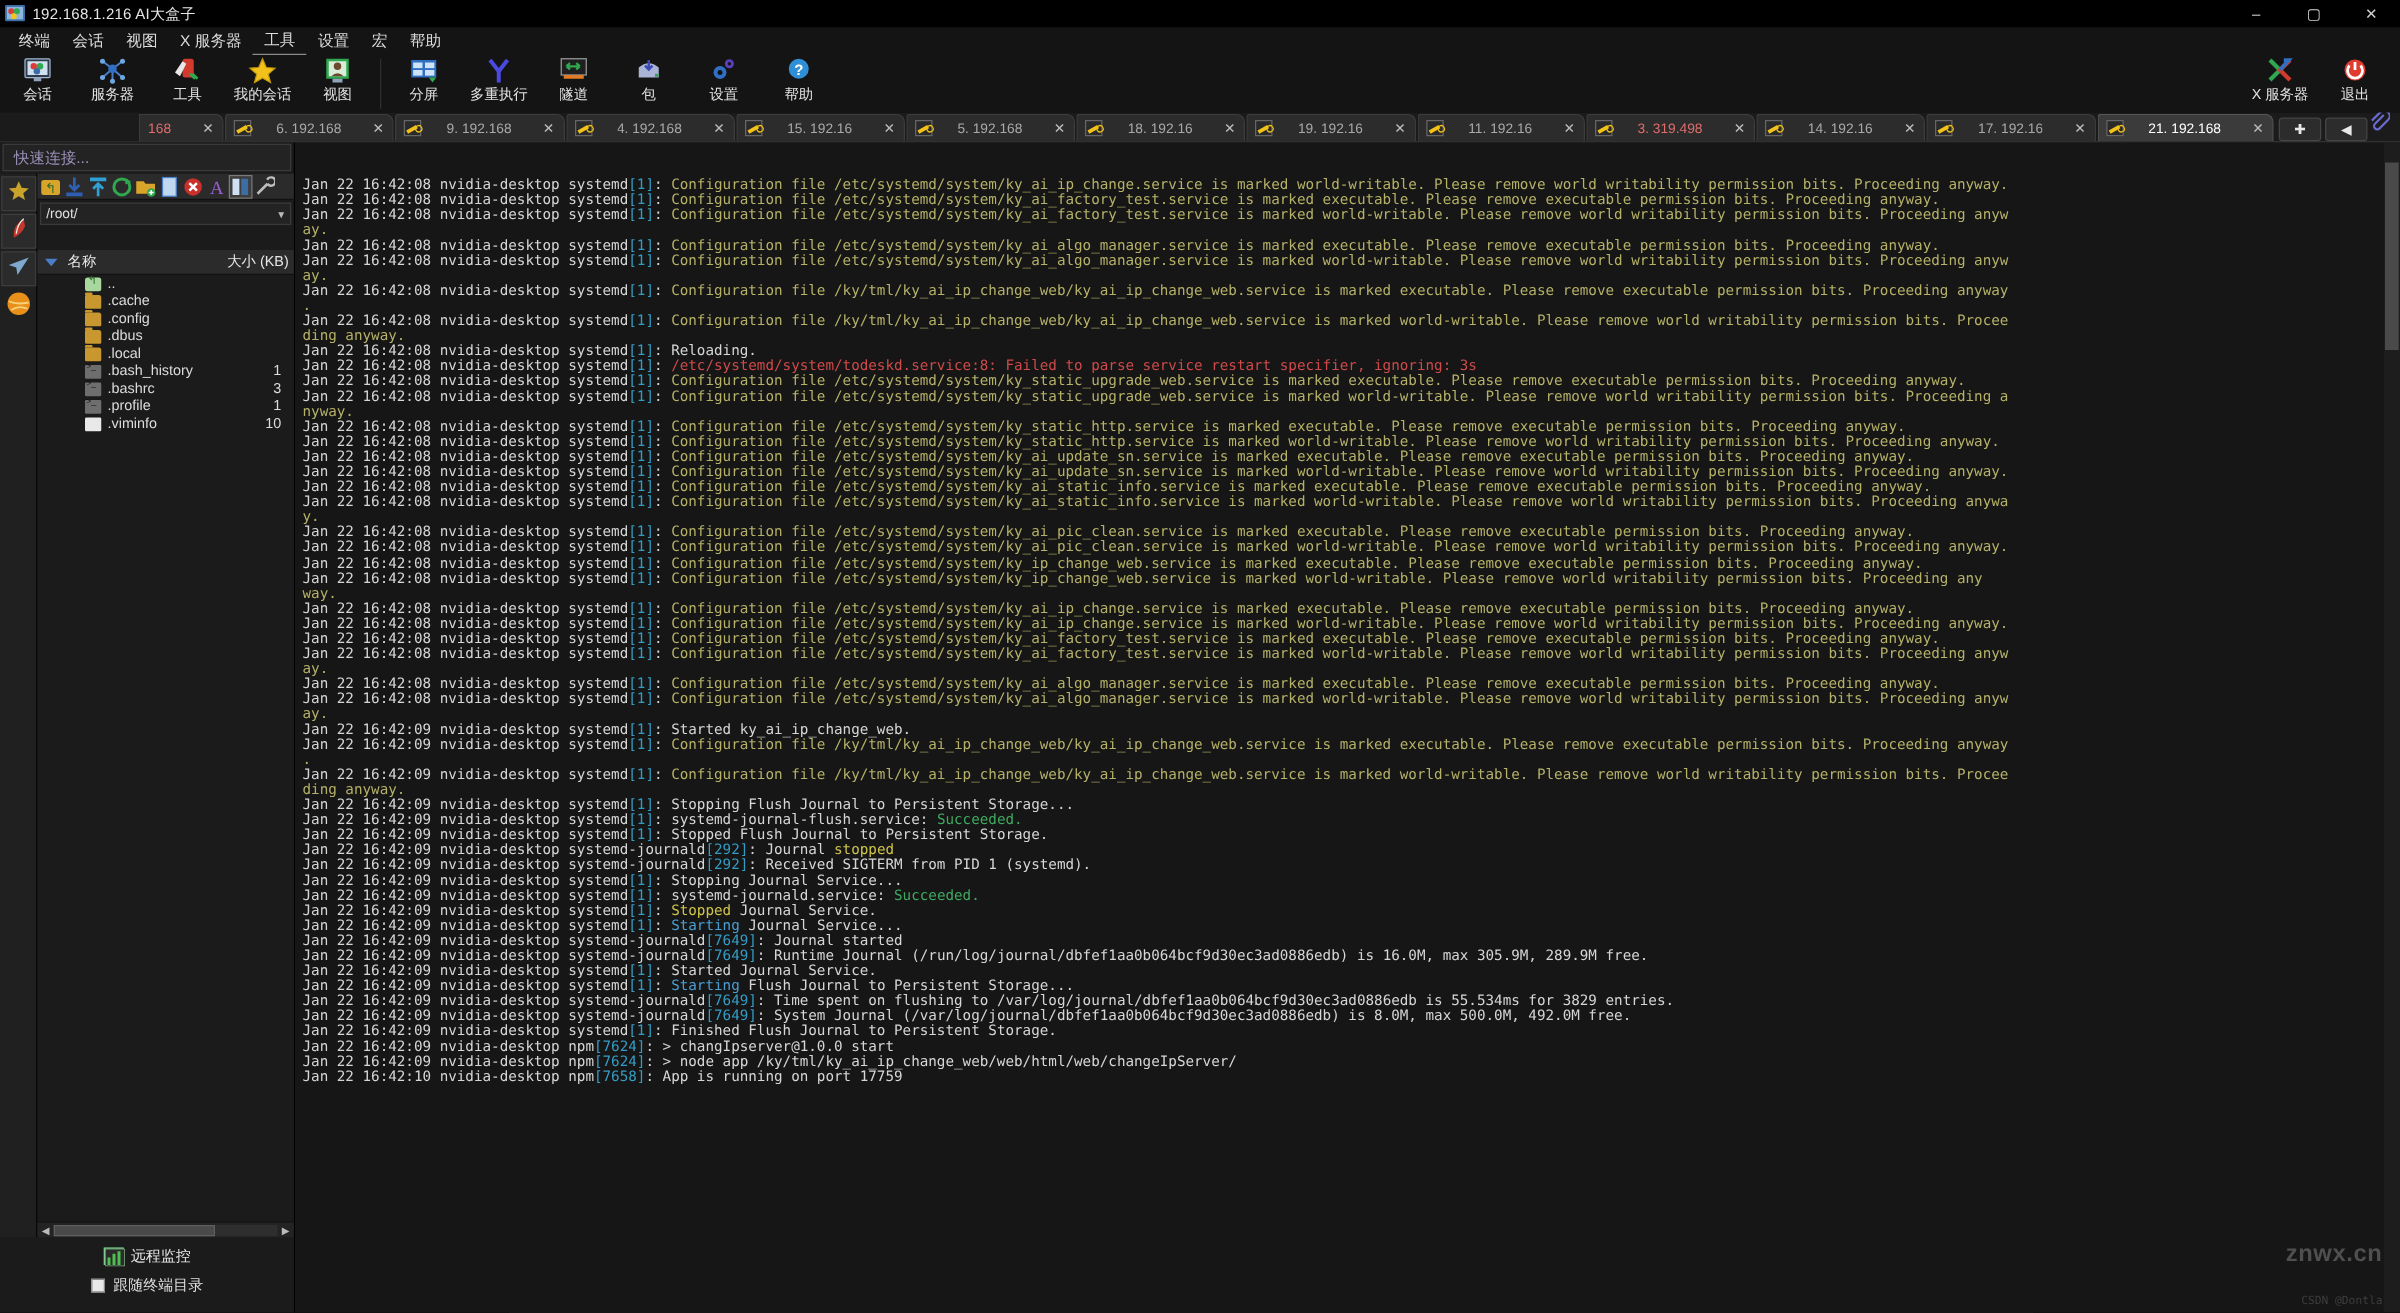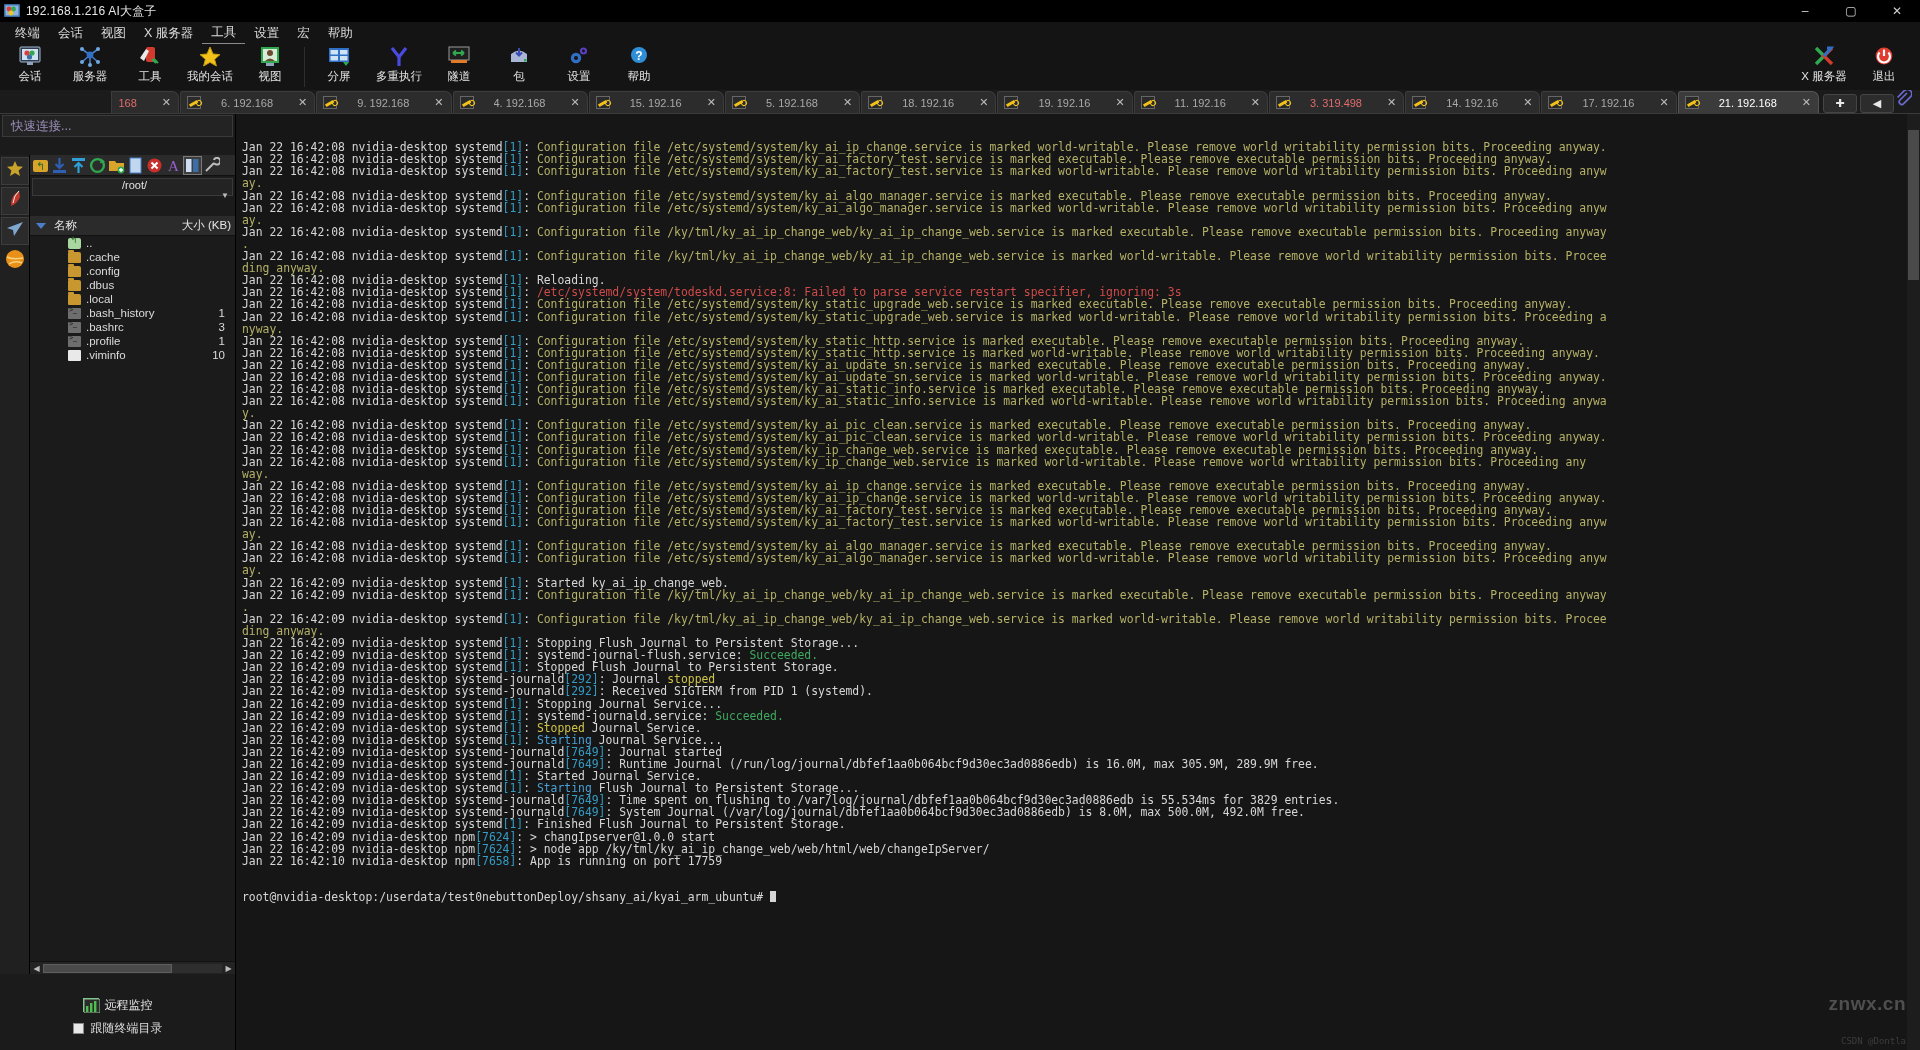--- a/index.html
+++ b/index.html
@@ -49,35 +49,35 @@
   .tabbtn { height:19px; min-width:34px; display:flex; align-items:center; justify-content:center;
             background:#2c2c2c; border:1px solid #454545; color:#e8e8e8; font-size:11px;
             margin-left:3px; border-radius:3px; }
   #tabbar .clipwrap { margin-left:auto; display:flex; align-items:center; padding:0 8px 2px 0; }
 
   
   #body { display:flex; height:calc(1050px - 22px - 22px - 46px - 24px); }
 
   
   #left { width:236px; background:#1b1b1b; display:flex; flex-direction:column;
-          border-right:1px solid #000;gap:16px; }
+          border-right:1px solid #000; }
   #quickconnect { height:22px; background:#232323; border:1px solid #3a3a3a; margin:1px 2px 2px 2px;
                   display:flex; align-items:center; padding-left:8px; color:#9b8fb8; font-size:12.5px; }
   #leftmain { display:flex; flex:1; min-height:0; }
   #vtabs { width:30px; background:#202020; border-right:1px solid #000; padding-top:2px; }
   .vtab { width:28px; height:28px; margin:0 1px 2px 1px; display:flex; align-items:center;
           justify-content:center; background:#2b2b2b; border:1px solid #3d3d3d; }
   .vtab.plain { background:transparent; border:none; }
   #browser { flex:1; display:flex; flex-direction:column; min-width:0; background:#1b1b1b; }
   #sftptb { height:21px; background:#2b2b2b; display:flex; align-items:center; gap:2px; padding:0 2px;
             border-bottom:1px solid #111; }
   .sicon { width:17px; height:17px; position:relative; flex:none; }
   .sicon.sel { outline:1px solid #7a7a7a; background:#3d3d3d; }
   #pathbar { height:18px; background:#232323; border:1px solid #3a3a3a; margin:2px 2px 0 2px;
-             display:flex; align-items:center; padding-left:4px; font-size:11px; color:#e0e0e0;flex-direction:column; }
+             display:flex; align-items:center; padding-left:4px; font-size:11px; color:#e0e0e0; }
   #pathbar .caret { margin-left:auto; margin-right:3px; color:#bbb; font-size:8px; }
   #collist { height:20px; background:#2b2b2b; display:flex; align-items:center; font-size:11.5px;
              color:#e6e6e6; margin-top:20px; border-bottom:1px solid #111; }
   #collist .colname { flex:1; display:flex; align-items:center; padding-left:6px; }
   #collist .tri { width:0;height:0;border-left:5px solid transparent;border-right:5px solid transparent;
                   border-top:6px solid #4a7ec8; margin-right:8px; }
   #collist .colsize { width:60px; text-align:right; padding-right:4px; }
   #filelist { flex:1; overflow:hidden; font-size:11.5px; }
   .frow { height:14px; display:flex; align-items:center; padding-left:38px; color:#dcdcdc; }
   .frow .fi { width:13px; height:11px; margin-right:5px; flex:none; position:relative; }
@@ -590,21 +590,20 @@
       </div>
       <div id="followrow">
         <span class="cb"></span>
         <span>跟随终端目录</span>
       </div>
     </div>
   </div>
 
   <div id="term">
     <div id="term-lines"><div class="line"><span class="c-white">Jan 22 16:42:08 nvidia-desktop systemd</span><span class="c-cyan">[</span><span class="c-cyan">1</span><span class="c-cyan">]</span><span class="c-white">: </span><span class="c-tan">Configuration file /etc/systemd/system/ky_ai_ip_change.service is marked world-writable. Please remove world writability permission bits. Proceeding anyway.</span></div><div class="line"><span class="c-white">Jan 22 16:42:08 nvidia-desktop systemd</span><span class="c-cyan">[1]</span><span class="c-white">: </span><span class="c-tan">Configuration file /etc/systemd/system/ky_ai_factory_test.service is marked executable. Please remove executable permission bits. Proceeding anyway.</span></div><div class="line"><span class="c-white">Jan 22 16:42:08 nvidia-desktop systemd</span><span class="c-cyan">[1]</span><span class="c-white">: </span><span class="c-tan">Configuration file /etc/systemd/system/ky_ai_factory_test.service is marked world-writable. Please remove world writability permission bits. Proceeding anyw</span></div><div class="line"><span class="c-tan">ay.</span></div><div class="line"><span class="c-white">Jan 22 16:42:08 nvidia-desktop systemd</span><span class="c-cyan">[1]</span><span class="c-white">: </span><span class="c-tan">Configuration file /etc/systemd/system/ky_ai_algo_manager.service is marked executable. Please remove executable permission bits. Proceeding anyway.</span></div><div class="line"><span class="c-white">Jan 22 16:42:08 nvidia-desktop systemd</span><span class="c-cyan">[1]</span><span class="c-white">: </span><span class="c-tan">Configuration file /etc/systemd/system/ky_ai_algo_manager.service is marked world-writable. Please remove world writability permission bits. Proceeding anyw</span></div><div class="line"><span class="c-tan">ay.</span></div><div class="line"><span class="c-white">Jan 22 16:42:08 nvidia-desktop systemd</span><span class="c-cyan">[1]</span><span class="c-white">: </span><span class="c-tan">Configuration file /ky/tml/ky_ai_ip_change_web/ky_ai_ip_change_web.service is marked executable. Please remove executable permission bits. Proceeding anyway</span></div><div class="line"><span class="c-tan">.</span></div><div class="line"><span class="c-white">Jan 22 16:42:08 nvidia-desktop systemd</span><span class="c-cyan">[1]</span><span class="c-white">: </span><span class="c-tan">Configuration file /ky/tml/ky_ai_ip_change_web/ky_ai_ip_change_web.service is marked world-writable. Please remove world writability permission bits. Procee</span></div><div class="line"><span class="c-tan">ding anyway.</span></div><div class="line"><span class="c-white">Jan 22 16:42:08 nvidia-desktop systemd</span><span class="c-cyan">[1]</span><span class="c-white">: </span><span class="c-white">Reloading.</span></div><div class="line"><span class="c-white">Jan 22 16:42:08 nvidia-desktop systemd</span><span class="c-cyan">[1]</span><span class="c-white">: </span><span class="c-red">/etc/systemd/system/todeskd.service:8: Failed to parse service restart specifier, ignoring: 3s</span></div><div class="line"><span class="c-white">Jan 22 16:42:08 nvidia-desktop systemd</span><span class="c-cyan">[1]</span><span class="c-white">: </span><span class="c-tan">Configuration file /etc/systemd/system/ky_static_upgrade_web.service is marked executable. Please remove executable permission bits. Proceeding anyway.</span></div><div class="line"><span class="c-white">Jan 22 16:42:08 nvidia-desktop systemd</span><span class="c-cyan">[1]</span><span class="c-white">: </span><span class="c-tan">Configuration file /etc/systemd/system/ky_static_upgrade_web.service is marked world-writable. Please remove world writability permission bits. Proceeding a</span></div><div class="line"><span class="c-tan">nyway.</span></div><div class="line"><span class="c-white">Jan 22 16:42:08 nvidia-desktop systemd</span><span class="c-cyan">[1]</span><span class="c-white">: </span><span class="c-tan">Configuration file /etc/systemd/system/ky_static_http.service is marked executable. Please remove executable permission bits. Proceeding anyway.</span></div><div class="line"><span class="c-white">Jan 22 16:42:08 nvidia-desktop systemd</span><span class="c-cyan">[1]</span><span class="c-white">: </span><span class="c-tan">Configuration file /etc/systemd/system/ky_static_http.service is marked world-writable. Please remove world writability permission bits. Proceeding anyway.</span></div><div class="line"><span class="c-white">Jan 22 16:42:08 nvidia-desktop systemd</span><span class="c-cyan">[1]</span><span class="c-white">: </span><span class="c-tan">Configuration file /etc/systemd/system/ky_ai_update_sn.service is marked executable. Please remove executable permission bits. Proceeding anyway.</span></div><div class="line"><span class="c-white">Jan 22 16:42:08 nvidia-desktop systemd</span><span class="c-cyan">[1]</span><span class="c-white">: </span><span class="c-tan">Configuration file /etc/systemd/system/ky_ai_update_sn.service is marked world-writable. Please remove world writability permission bits. Proceeding anyway.</span></div><div class="line"><span class="c-white">Jan 22 16:42:08 nvidia-desktop systemd</span><span class="c-cyan">[1]</span><span class="c-white">: </span><span class="c-tan">Configuration file /etc/systemd/system/ky_ai_static_info.service is marked executable. Please remove executable permission bits. Proceeding anyway.</span></div><div class="line"><span class="c-white">Jan 22 16:42:08 nvidia-desktop systemd</span><span class="c-cyan">[1]</span><span class="c-white">: </span><span class="c-tan">Configuration file /etc/systemd/system/ky_ai_static_info.service is marked world-writable. Please remove world writability permission bits. Proceeding anywa</span></div><div class="line"><span class="c-tan">y.</span></div><div class="line"><span class="c-white">Jan 22 16:42:08 nvidia-desktop systemd</span><span class="c-cyan">[1]</span><span class="c-white">: </span><span class="c-tan">Configuration file /etc/systemd/system/ky_ai_pic_clean.service is marked executable. Please remove executable permission bits. Proceeding anyway.</span></div><div class="line"><span class="c-white">Jan 22 16:42:08 nvidia-desktop systemd</span><span class="c-cyan">[1]</span><span class="c-white">: </span><span class="c-tan">Configuration file /etc/systemd/system/ky_ai_pic_clean.service is marked world-writable. Please remove world writability permission bits. Proceeding anyway.</span></div><div class="line"><span class="c-white">Jan 22 16:42:08 nvidia-desktop systemd</span><span class="c-cyan">[1]</span><span class="c-white">: </span><span class="c-tan">Configuration file /etc/systemd/system/ky_ip_change_web.service is marked executable. Please remove executable permission bits. Proceeding anyway.</span></div><div class="line"><span class="c-white">Jan 22 16:42:08 nvidia-desktop systemd</span><span class="c-cyan">[1]</span><span class="c-white">: </span><span class="c-tan">Configuration file /etc/systemd/system/ky_ip_change_web.service is marked world-writable. Please remove world writability permission bits. Proceeding any</span></div><div class="line"><span class="c-tan">way.</span></div><div class="line"><span class="c-white">Jan 22 16:42:08 nvidia-desktop systemd</span><span class="c-cyan">[1]</span><span class="c-white">: </span><span class="c-tan">Configuration file /etc/systemd/system/ky_ai_ip_change.service is marked executable. Please remove executable permission bits. Proceeding anyway.</span></div><div class="line"><span class="c-white">Jan 22 16:42:08 nvidia-desktop systemd</span><span class="c-cyan">[1]</span><span class="c-white">: </span><span class="c-tan">Configuration file /etc/systemd/system/ky_ai_ip_change.service is marked world-writable. Please remove world writability permission bits. Proceeding anyway.</span></div><div class="line"><span class="c-white">Jan 22 16:42:08 nvidia-desktop systemd</span><span class="c-cyan">[1]</span><span class="c-white">: </span><span class="c-tan">Configuration file /etc/systemd/system/ky_ai_factory_test.service is marked executable. Please remove executable permission bits. Proceeding anyway.</span></div><div class="line"><span class="c-white">Jan 22 16:42:08 nvidia-desktop systemd</span><span class="c-cyan">[1]</span><span class="c-white">: </span><span class="c-tan">Configuration file /etc/systemd/system/ky_ai_factory_test.service is marked world-writable. Please remove world writability permission bits. Proceeding anyw</span></div><div class="line"><span class="c-tan">ay.</span></div><div class="line"><span class="c-white">Jan 22 16:42:08 nvidia-desktop systemd</span><span class="c-cyan">[1]</span><span class="c-white">: </span><span class="c-tan">Configuration file /etc/systemd/system/ky_ai_algo_manager.service is marked executable. Please remove executable permission bits. Proceeding anyway.</span></div><div class="line"><span class="c-white">Jan 22 16:42:08 nvidia-desktop systemd</span><span class="c-cyan">[1]</span><span class="c-white">: </span><span class="c-tan">Configuration file /etc/systemd/system/ky_ai_algo_manager.service is marked world-writable. Please remove world writability permission bits. Proceeding anyw</span></div><div class="line"><span class="c-tan">ay.</span></div><div class="line"><span class="c-white">Jan 22 16:42:09 nvidia-desktop systemd</span><span class="c-cyan">[1]</span><span class="c-white">: </span><span class="c-white">Started ky_ai_ip_change_web.</span></div><div class="line"><span class="c-white">Jan 22 16:42:09 nvidia-desktop systemd</span><span class="c-cyan">[1]</span><span class="c-white">: </span><span class="c-tan">Configuration file /ky/tml/ky_ai_ip_change_web/ky_ai_ip_change_web.service is marked executable. Please remove executable permission bits. Proceeding anyway</span></div><div class="line"><span class="c-tan">.</span></div><div class="line"><span class="c-white">Jan 22 16:42:09 nvidia-desktop systemd</span><span class="c-cyan">[1]</span><span class="c-white">: </span><span class="c-tan">Configuration file /ky/tml/ky_ai_ip_change_web/ky_ai_ip_change_web.service is marked world-writable. Please remove world writability permission bits. Procee</span></div><div class="line"><span class="c-tan">ding anyway.</span></div><div class="line"><span class="c-white">Jan 22 16:42:09 nvidia-desktop systemd</span><span class="c-cyan">[1]</span><span class="c-white">: </span><span class="c-white">Stopping Flush Journal to Persistent Storage...</span></div><div class="line"><span class="c-white">Jan 22 16:42:09 nvidia-desktop systemd</span><span class="c-cyan">[1]</span><span class="c-white">: </span><span class="c-white">systemd-journal-flush.service: </span><span class="c-green">Succeeded.</span></div><div class="line"><span class="c-white">Jan 22 16:42:09 nvidia-desktop systemd</span><span class="c-cyan">[1]</span><span class="c-white">: </span><span class="c-white">Stopped Flush Journal to Persistent Storage.</span></div><div class="line"><span class="c-white">Jan 22 16:42:09 nvidia-desktop systemd-journald</span><span class="c-cyan">[292]</span><span class="c-white">: </span><span class="c-white">Journal </span><span class="c-yel">stopped</span></div><div class="line"><span class="c-white">Jan 22 16:42:09 nvidia-desktop systemd-journald</span><span class="c-cyan">[292]</span><span class="c-white">: </span><span class="c-white">Received SIGTERM from PID 1 (systemd).</span></div><div class="line"><span class="c-white">Jan 22 16:42:09 nvidia-desktop systemd</span><span class="c-cyan">[1]</span><span class="c-white">: </span><span class="c-white">Stopping Journal Service...</span></div><div class="line"><span class="c-white">Jan 22 16:42:09 nvidia-desktop systemd</span><span class="c-cyan">[1]</span><span class="c-white">: </span><span class="c-white">systemd-journald.service: </span><span class="c-green">Succeeded.</span></div><div class="line"><span class="c-white">Jan 22 16:42:09 nvidia-desktop systemd</span><span class="c-cyan">[1]</span><span class="c-white">: </span><span class="c-yel">Stopped</span><span class="c-white"> Journal Service.</span></div><div class="line"><span class="c-white">Jan 22 16:42:09 nvidia-desktop systemd</span><span class="c-cyan">[1]</span><span class="c-white">: </span><span class="c-blue">Starting</span><span class="c-white"> Journal Service...</span></div><div class="line"><span class="c-white">Jan 22 16:42:09 nvidia-desktop systemd-journald</span><span class="c-cyan">[7649]</span><span class="c-white">: </span><span class="c-white">Journal started</span></div><div class="line"><span class="c-white">Jan 22 16:42:09 nvidia-desktop systemd-journald</span><span class="c-cyan">[7649]</span><span class="c-white">: </span><span class="c-white">Runtime Journal (/run/log/journal/dbfef1aa0b064bcf9d30ec3ad0886edb) is 16.0M, max 305.9M, 289.9M free.</span></div><div class="line"><span class="c-white">Jan 22 16:42:09 nvidia-desktop systemd</span><span class="c-cyan">[1]</span><span class="c-white">: </span><span class="c-white">Started Journal Service.</span></div><div class="line"><span class="c-white">Jan 22 16:42:09 nvidia-desktop systemd</span><span class="c-cyan">[1]</span><span class="c-white">: </span><span class="c-blue">Starting</span><span class="c-white"> Flush Journal to Persistent Storage...</span></div><div class="line"><span class="c-white">Jan 22 16:42:09 nvidia-desktop systemd-journald</span><span class="c-cyan">[7649]</span><span class="c-white">: </span><span class="c-white">Time spent on flushing to /var/log/journal/dbfef1aa0b064bcf9d30ec3ad0886edb is 55.534ms for 3829 entries.</span></div><div class="line"><span class="c-white">Jan 22 16:42:09 nvidia-desktop systemd-journald</span><span class="c-cyan">[7649]</span><span class="c-white">: </span><span class="c-white">System Journal (/var/log/journal/dbfef1aa0b064bcf9d30ec3ad0886edb) is 8.0M, max 500.0M, 492.0M free.</span></div><div class="line"><span class="c-white">Jan 22 16:42:09 nvidia-desktop systemd</span><span class="c-cyan">[1]</span><span class="c-white">: </span><span class="c-white">Finished Flush Journal to Persistent Storage.</span></div><div class="line"><span class="c-white">Jan 22 16:42:09 nvidia-desktop npm</span><span class="c-cyan">[7624]</span><span class="c-white">: </span><span class="c-white">&gt; changIpserver@1.0.0 start</span></div><div class="line"><span class="c-white">Jan 22 16:42:09 nvidia-desktop npm</span><span class="c-cyan">[7624]</span><span class="c-white">: </span><span class="c-white">&gt; node app /ky/tml/ky_ai_ip_change_web/web/html/web/changeIpServer/</span></div><div class="line"><span class="c-white">Jan 22 16:42:10 nvidia-desktop npm</span><span class="c-cyan">[7658]</span><span class="c-white">: </span><span class="c-white">App is running on port 17759</span></div></div>
-    <div class="line"><span class="c-white">root@nvidia-desktop:/userdata/test0nebuttonDeploy/shsany_ai/kyai_arm_ubuntu# </span><span id="cursor"></span></div>
 
     <div id="scrollbar">
       <div class="up">▲</div>
       <div class="th"></div>
     </div>
 
     <div id="watermark">
       <span>znwx.cn</span>
     </div>
     <div id="csdn">CSDN @Dontla</div>

